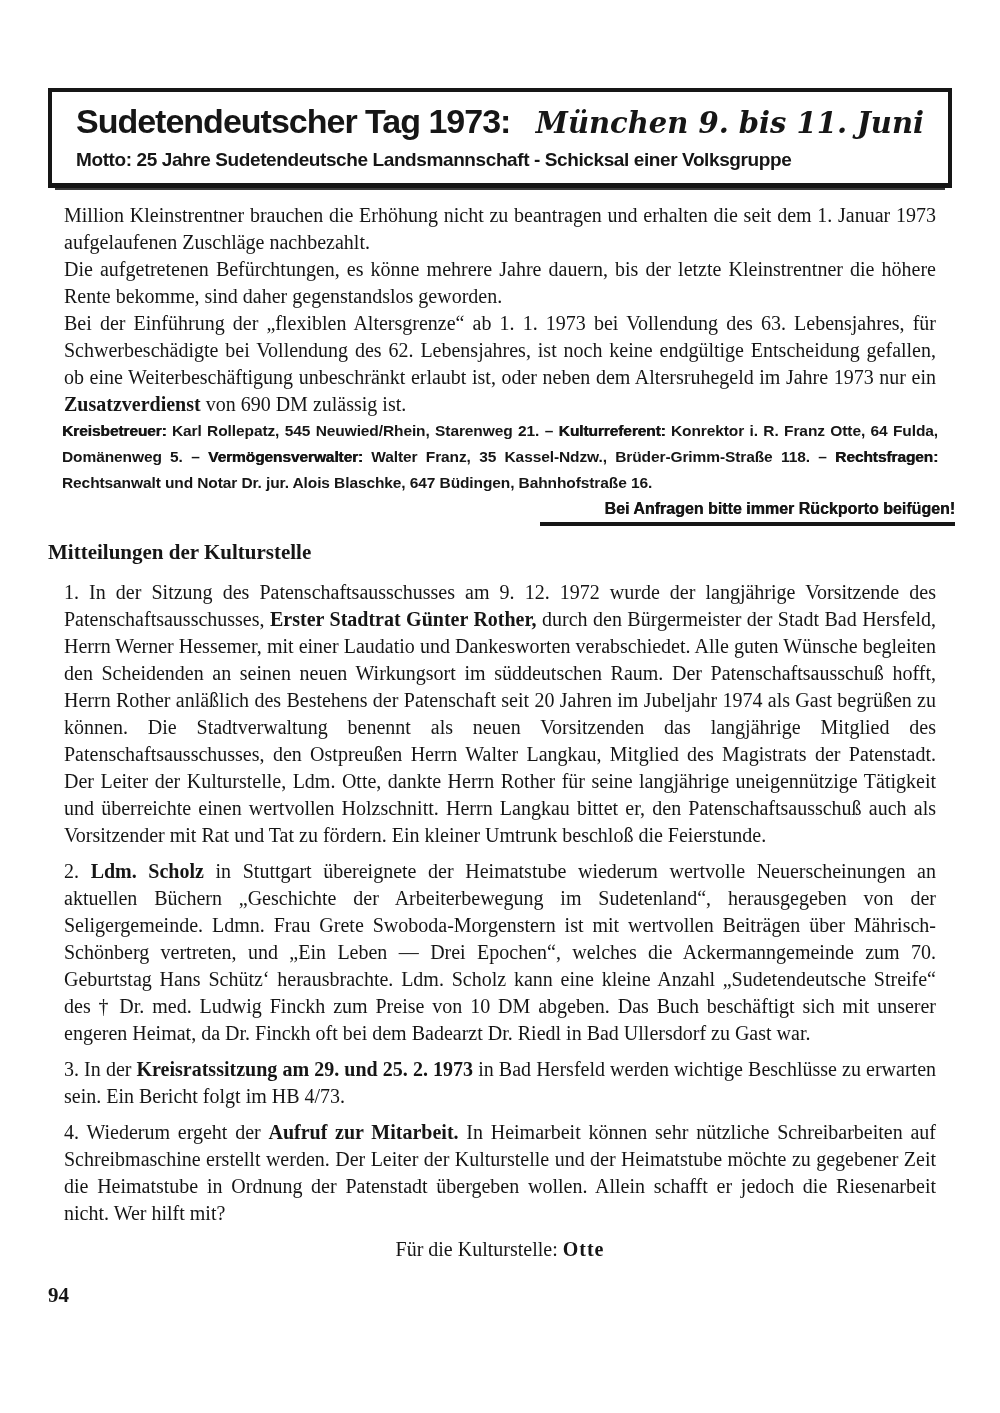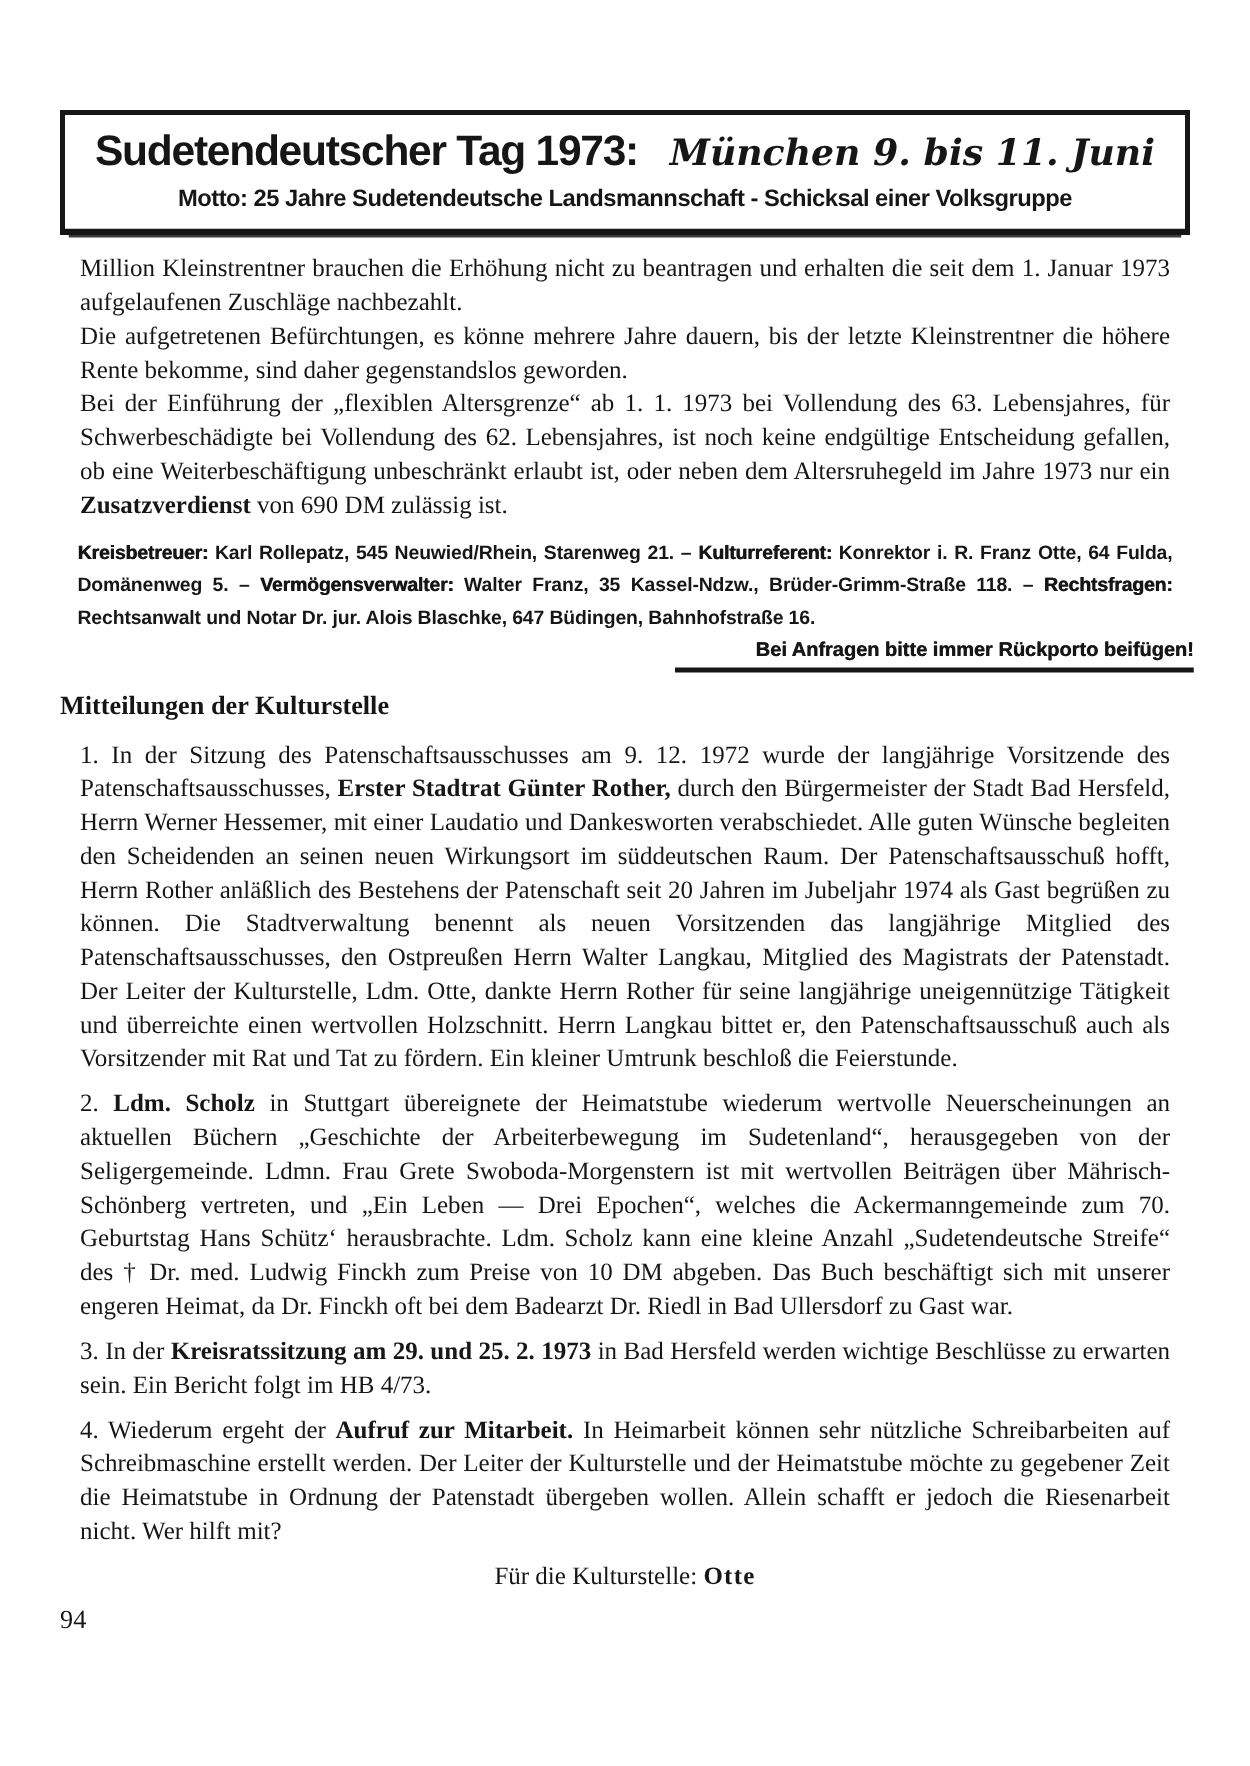--- a/index.html
+++ b/index.html
@@ -37,31 +37,31 @@
     white-space: nowrap;
   }
   .title-script {
     font-family: "DejaVu Serif", serif;
     font-style: italic;
     font-weight: bold;
     font-size: 29px;
     white-space: nowrap;
   }
   .motto {
-    text-align: center;
+    text-align: left;
     font-family: "Liberation Sans", sans-serif;
     font-weight: bold;
     font-size: 19px;
     letter-spacing: -0.4px;
     margin-top: 8px;
   }
 
   
   .intro {
-    margin: 14px 64px 12px;
+    margin: 14px 64px 0;
     font-size: 20px;
     line-height: 27px;
     text-align: justify;
   }
   .intro p { margin: 0; }
 
   
   .banner {
     margin: 22px 48px 0;
     height: 54px;
@@ -125,21 +125,21 @@
     text-align: center;
     font-size: 20px;
   }
   .signature b { letter-spacing: 1px; }
 
   .pagenum {
     position: absolute;
     left: 48px;
     top: 1283px;
     font-size: 21px;
-    font-weight: normal;
+    font-weight: bold;
   }
 </style>
 </head>
 <body>
 
 <div class="page">
 
   <div class="headerbox">
     <div class="titlerow">
       <span class="title-main">Sudetendeutscher Tag 1973:</span>

